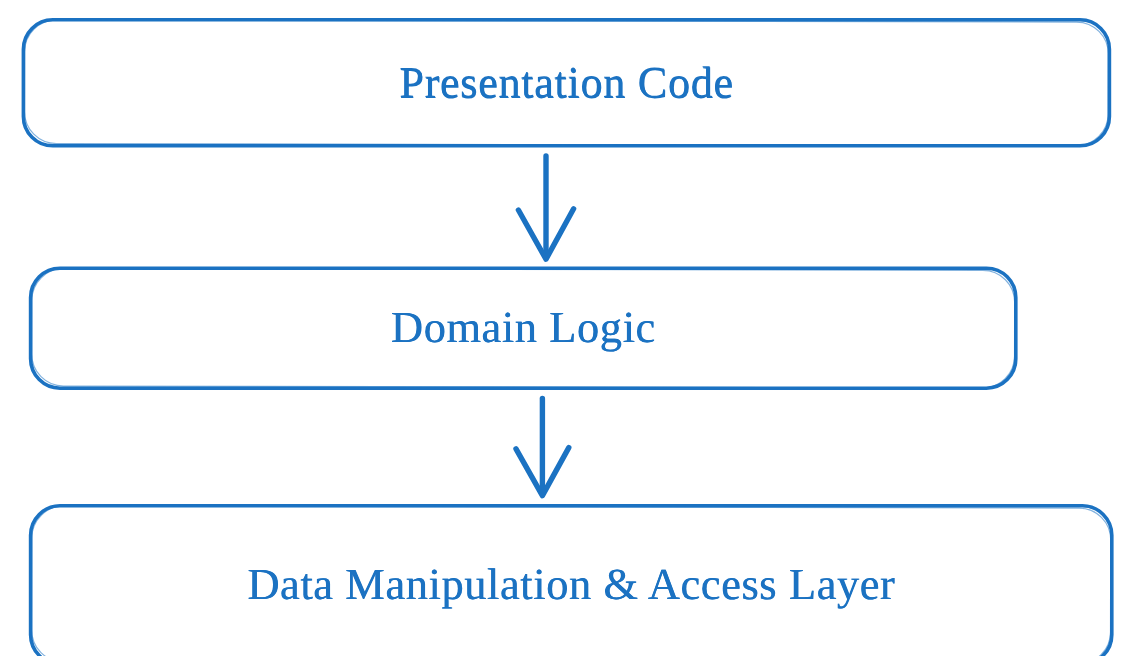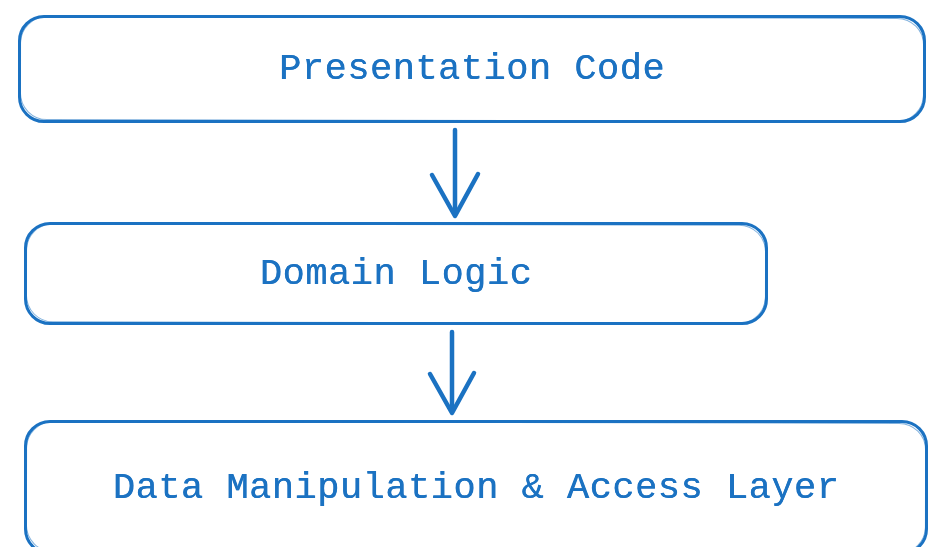--- a/index.html
+++ b/index.html
@@ -10,21 +10,21 @@
   html, body {
     margin: 0;
     padding: 0;
     background: var(--bg);
   }
   .canvas {
     position: relative;
     width: 950px;
     height: 547px;
     background: var(--bg);
-    font-family: Liberation Mono, monospace;
+    font-family: Liberation Serif, serif;
     color: var(--stroke);
     overflow: hidden;
     padding-left: 38px;
   }
   .node {
     position: absolute;
     border: 3.5px solid var(--stroke);
     border-radius: 26px;
     display: flex;
     align-items: center;
@@ -44,21 +44,21 @@
   }
   .node-label {
     font-size: 37px;
     letter-spacing: 0.5px;
     white-space: nowrap;
     color: var(--stroke);
     
     text-shadow: 0.4px 0.4px 0 var(--stroke);
   }
   .node-presentation { left: 18px;  top: 15px;  width: 908px; height: 108px; }
-  .node-domain       { left: 24px;  top: 222px; width: 744px; height: 103px; }
+  .node-domain       { left: 24px;  top: 222px; width: 824px; height: 103px; }
   .node-data         { left: 24px;  top: 420px; width: 904px; height: 135px; }
 
   .edge {
     position: absolute;
     width: 70px;
   }
   .edge-1 { left: 420px; top: 127px; height: 94px; }
   .edge-2 { left: 417px; top: 329px; height: 89px; }
   .edge svg { width: 100%; height: 100%; display: block; }
   .edge svg line, .edge svg polyline {

